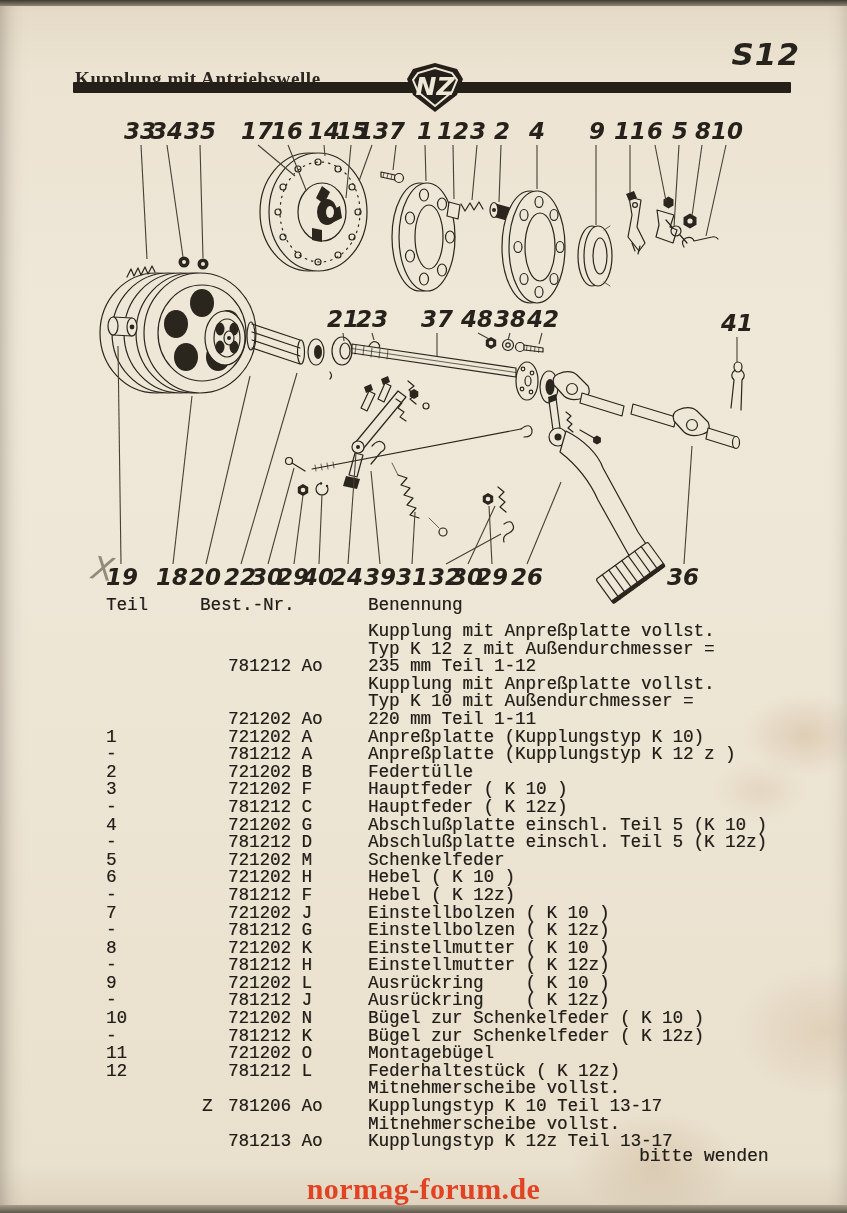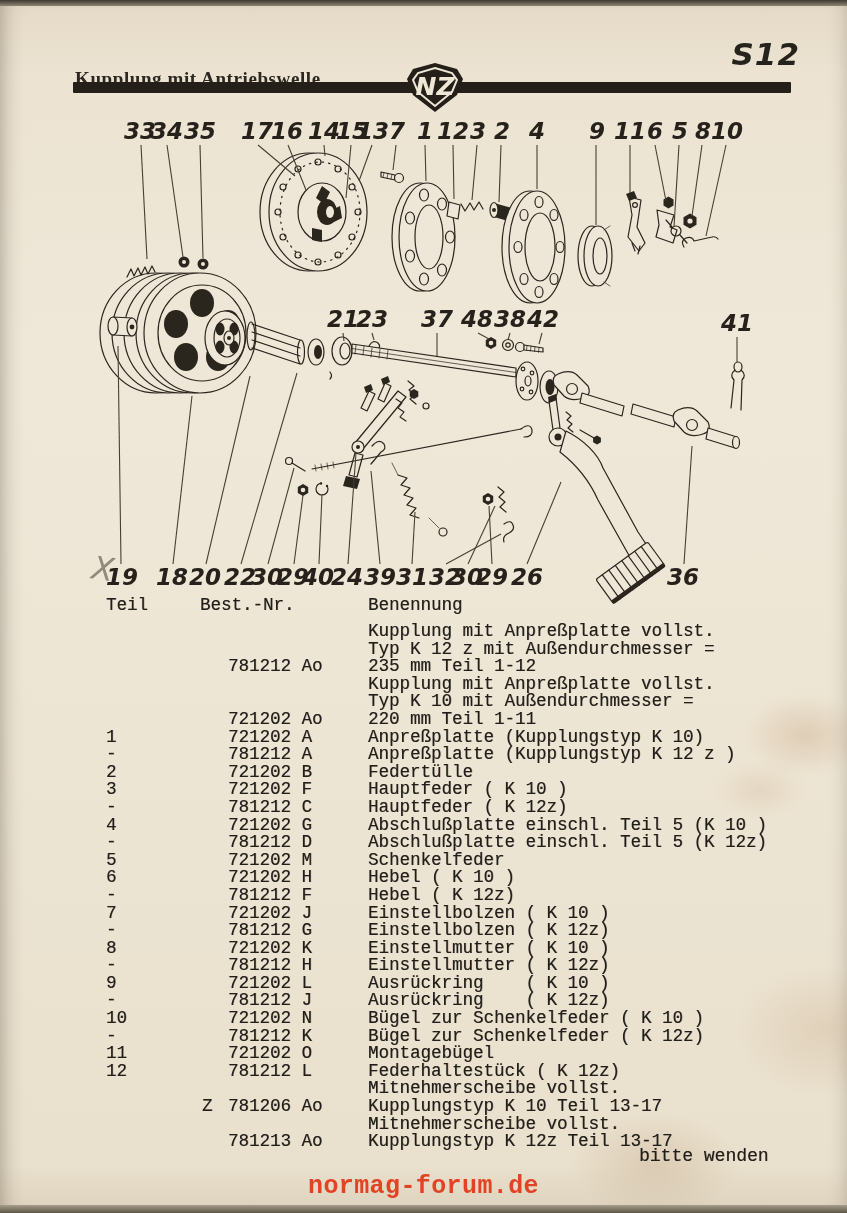--- a/index.html
+++ b/index.html
@@ -37,21 +37,21 @@
   .phead .h1{width:94px;}
   .phead .h2{width:168px;}
   .prow{display:flex;align-items:flex-end;line-height:17.6px;}
   .c{white-space:pre;display:block;}
   .c.t{width:96px;}
   .c.z{width:26px;}
   .c.n{width:140px;}
   .c.b{flex:1;}
   .note{position:absolute;left:639px;top:1146px;font-size:18px;color:#211d18;text-shadow:.4px .3px 0 rgba(33,29,24,.5);white-space:pre;}
   .watermark{position:absolute;left:50%;top:1172px;transform:translateX(-50%);
-    font-family:Liberation Mono, monospace;font-weight:bold;font-size:25px;
+    font-family:Liberation Serif, serif;font-weight:bold;font-size:30px;
     color:#e33b1b;letter-spacing:.4px;opacity:.95;}
 </style>
 </head>
 <body>
 
 <div class="page">
   <div class="edge-top"></div>
   <div class="edge-bottom"></div>
 
   <div class="title">Kupplung mit Antriebswelle</div>

